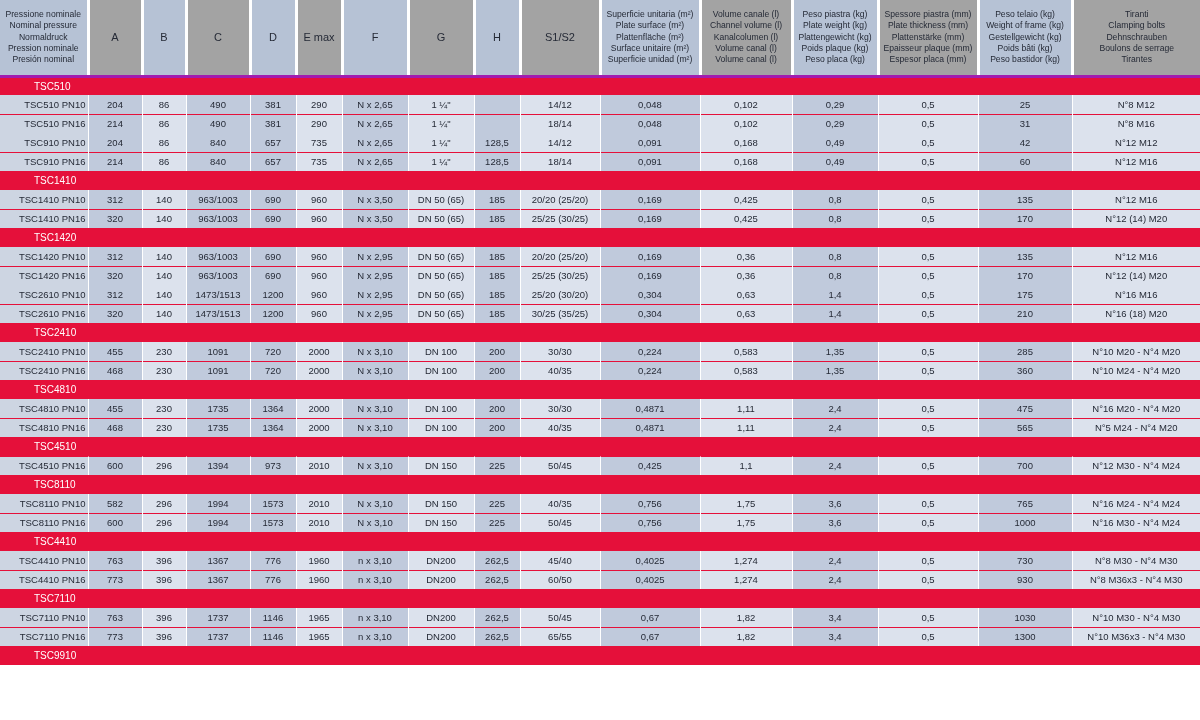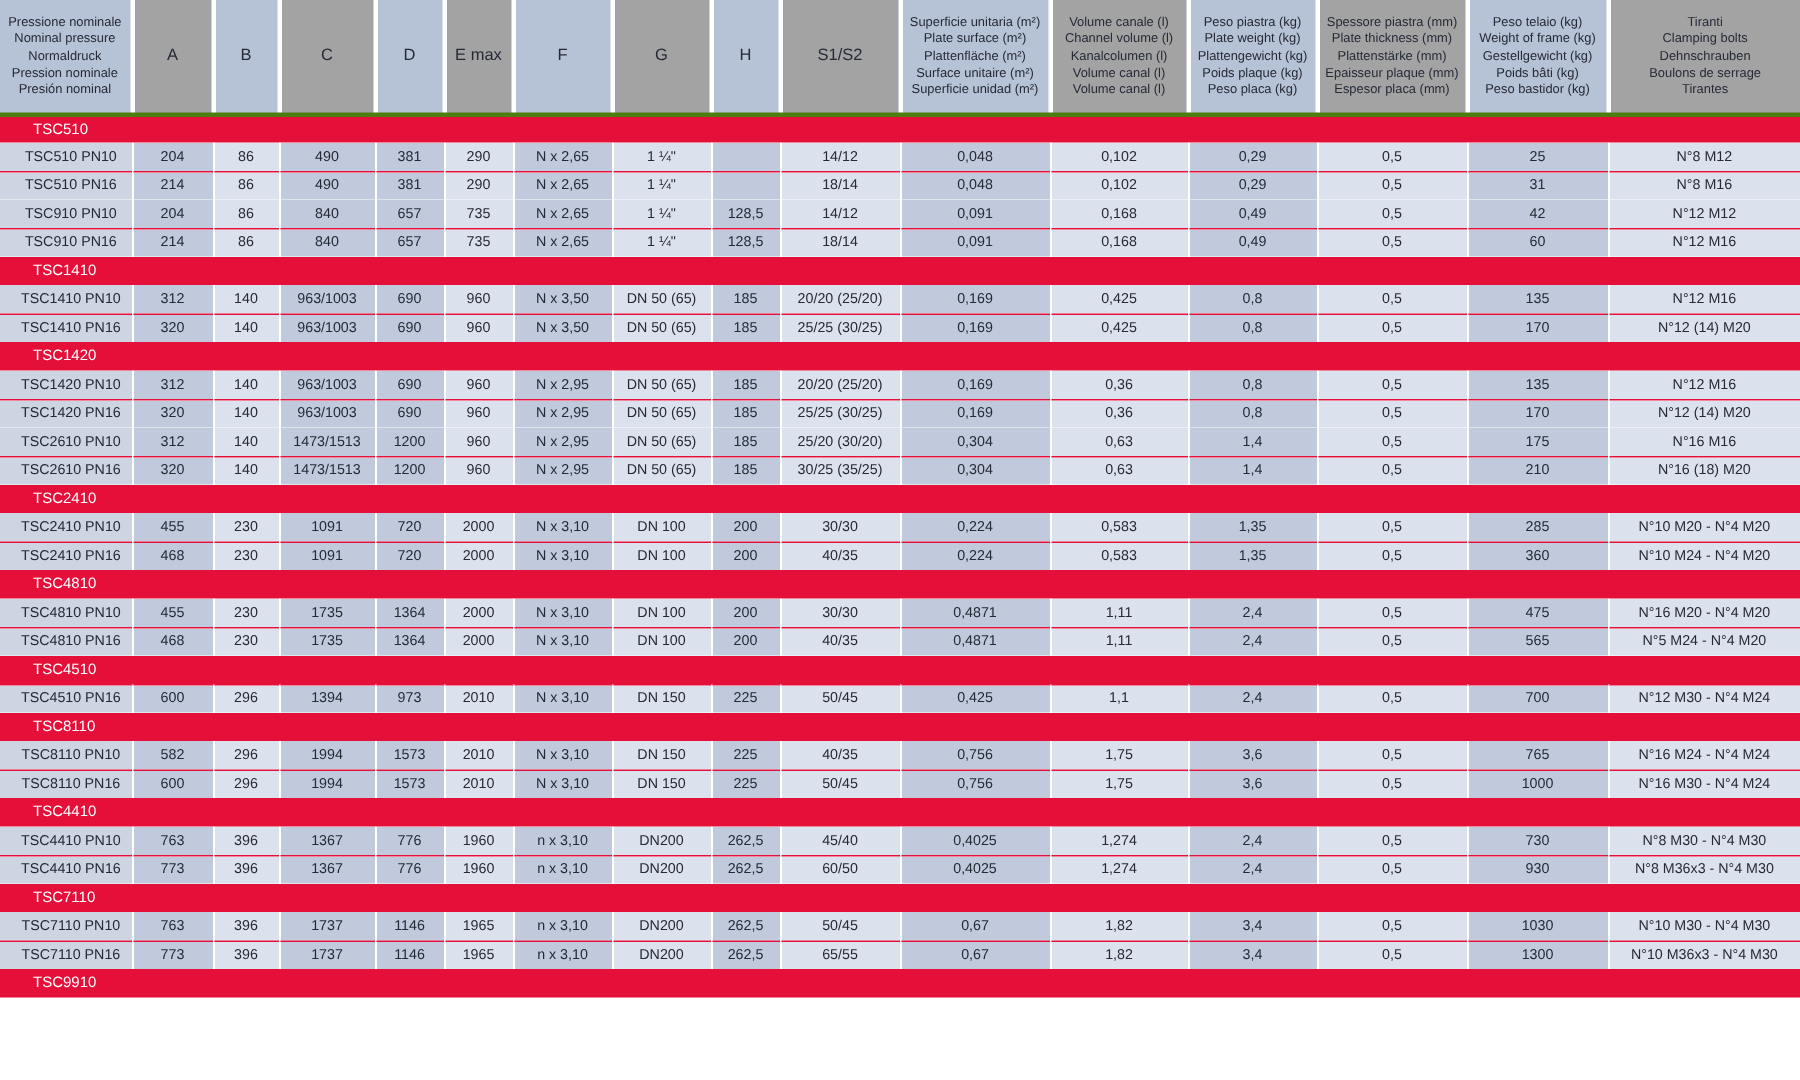--- a/index.html
+++ b/index.html
@@ -10,40 +10,40 @@
     color: #252a36;
   }
   table.spec {
     width: 1200px; border-collapse: collapse; table-layout: fixed;
   }
   
   thead th {
     height: 76px; vertical-align: middle; text-align: center;
     font-weight: normal; padding: 2px 1px;
     border-right: 3px solid #ffffff;
-    border-bottom: 3px solid #4d7c0f;
+    border-bottom: 3px solid #a21caf;
   }
   thead th:last-child { border-right: none; text-align: center; }
   th.hd { background: #b6c2d5; }
   th.hl { background: #a3a3a3; }
   .ml  { font-size: 8.6px; line-height: 1.32; white-space: pre-line; }
   .dim { font-size: 11px; }
   
   tbody td {
     height: 19px; font-size: 9.5px; text-align: center; vertical-align: middle;
     padding: 0 2px; white-space: nowrap; overflow: hidden;
     border-right: 1px solid rgba(255,255,255,0.55);
   }
   tbody td:last-child { border-right: none; }
   td.cl { background: #dce2ed; }
   td.cd { background: #c0cadc; }
-  td.cm { background: #cdd5e2; text-align: center; padding-left: 9px; }
+  td.cm { background: #cdd5e2; text-align: right; padding-left: 9px; }
   tr.sec td {
     background: #e5103a; color: #ffffff; text-align: left;
-    padding-left: 22px; font-size: 10px; height: 19px; border-right: none;
+    padding-left: 34px; font-size: 10px; height: 19px; border-right: none;
   }
   tr.r2 td { border-top: 1px solid #e5103a; }
 </style>
 </head>
 <body>
 
 <table class="spec">
   <colgroup>
     <col style="width:88px">
       <col style="width:54px">

